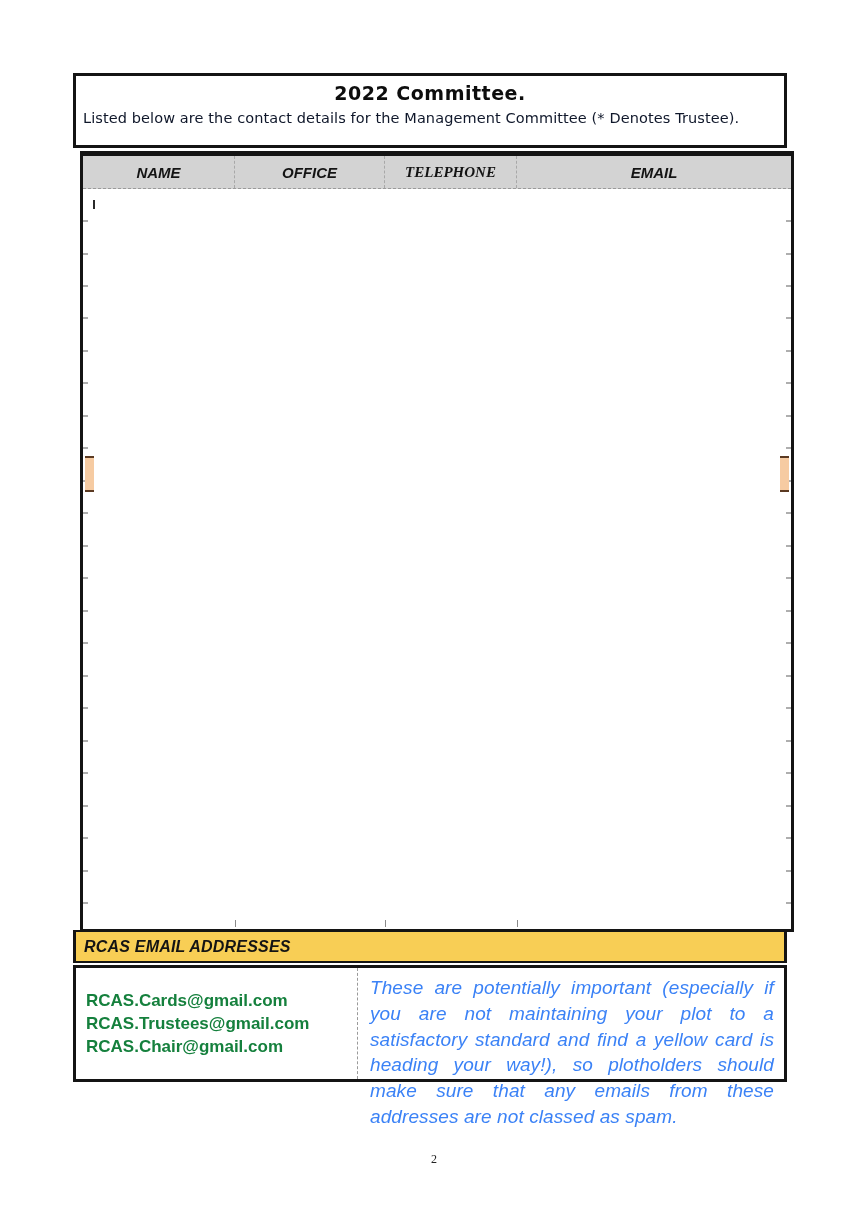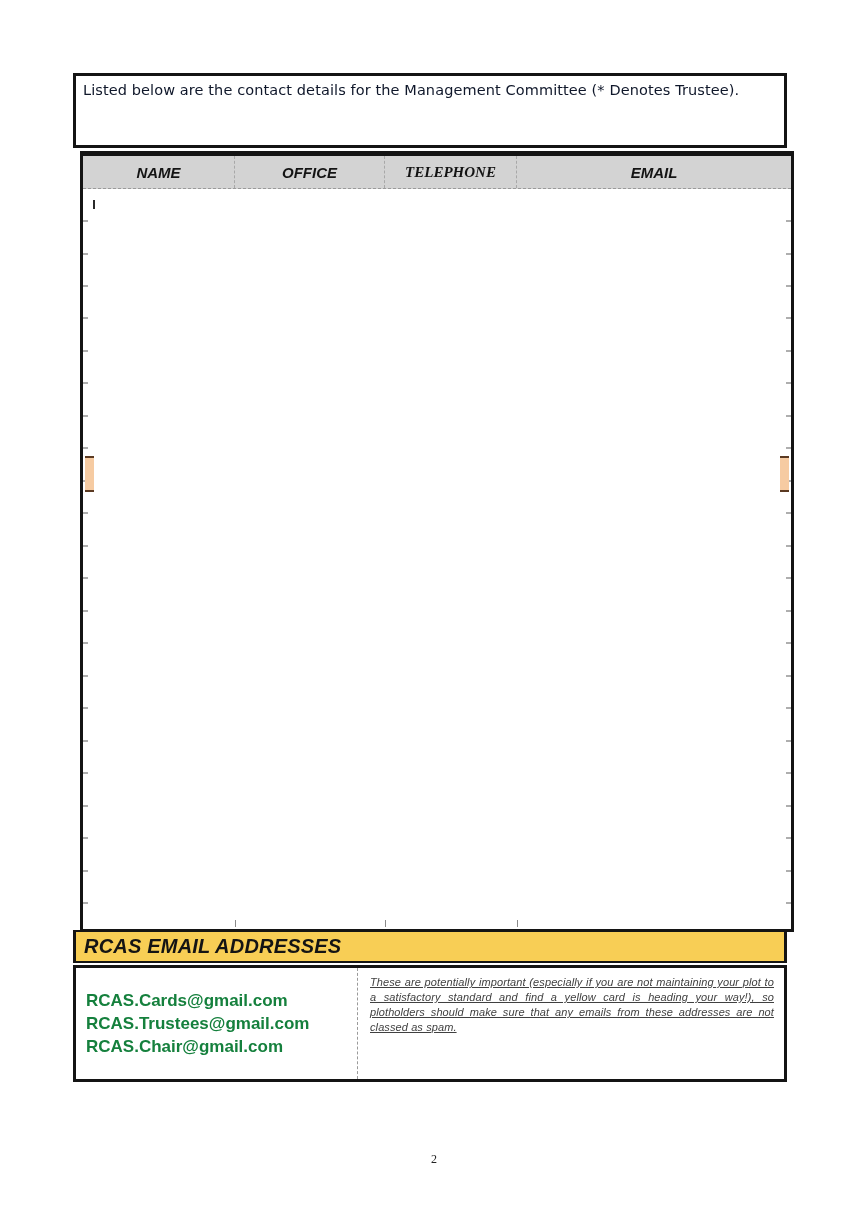--- a/index.html
+++ b/index.html
@@ -59,52 +59,53 @@
   .bottom-tick { position:absolute; bottom:2px; width:1px; height:7px; background:#8a8a8a; }
   .bt-1 { left:152px; } .bt-2 { left:302px; } .bt-3 { left:434px; }
 
   
   .yellow-bar {
     position:absolute; left:73px; top:930px; width:714px; height:33px;
     background:#f8ce55; border:3px solid #141414; border-top-width:2px; border-bottom-width:2px;
     display:flex; align-items:center;
   }
   .yellow-bar-label {
-    font-weight:bold; font-style:italic; font-size:20px; color:#141414; padding-left:8px;
+    font-weight:bold; font-style:italic; font-size:16px; color:#141414; padding-left:8px;
     letter-spacing:0.2px;
   }
 
   
   .email-box {
     position:absolute; left:73px; top:965px; width:714px; height:117px;
     border:3px solid #141414; background:#fff; display:flex;
   }
   .emails-cell {
     width:282px; border-right:1px dashed #9a9a9a;
     display:flex; flex-direction:column; justify-content:center; padding-left:10px; gap:3px;
   }
   .email-line { font-weight:bold; font-size:17px; color:#15803d; cursor:pointer; }
   .note-cell {
     flex:1; padding:7px 10px 6px 12px;
-    font-style:italic; font-size:11px; line-height:1.36; color:#404040;
-    text-align:justify; letter-spacing:0.1px;text-decoration:underline;
+    font-style:italic; font-size:19px; line-height:1.36; color:#3b82f6;
+    text-align:justify; letter-spacing:0.1px;
   }
 
   
   .page-number {
     position:absolute; top:1152px; left:0; width:868px; text-align:center;
     font-size:12px; color:#222; font-family:"Liberation Serif", serif;
   }
 </style>
 </head>
 <body>
 
 <div class="page">
 
   <div class="title-box">
+    <div class="page-title">2022 Committee.</div>
     <div class="page-subtitle">Listed below are the contact details for the Management Committee (* Denotes Trustee).</div>
   </div>
 
   <div class="committee-table">
     <div class="header-row">
       <div class="hcell c-name">NAME</div>
       <div class="hcell c-office">OFFICE</div>
       <div class="hcell c-telephone">TELEPHONE</div>
       <div class="hcell c-email">EMAIL</div>
     </div>

